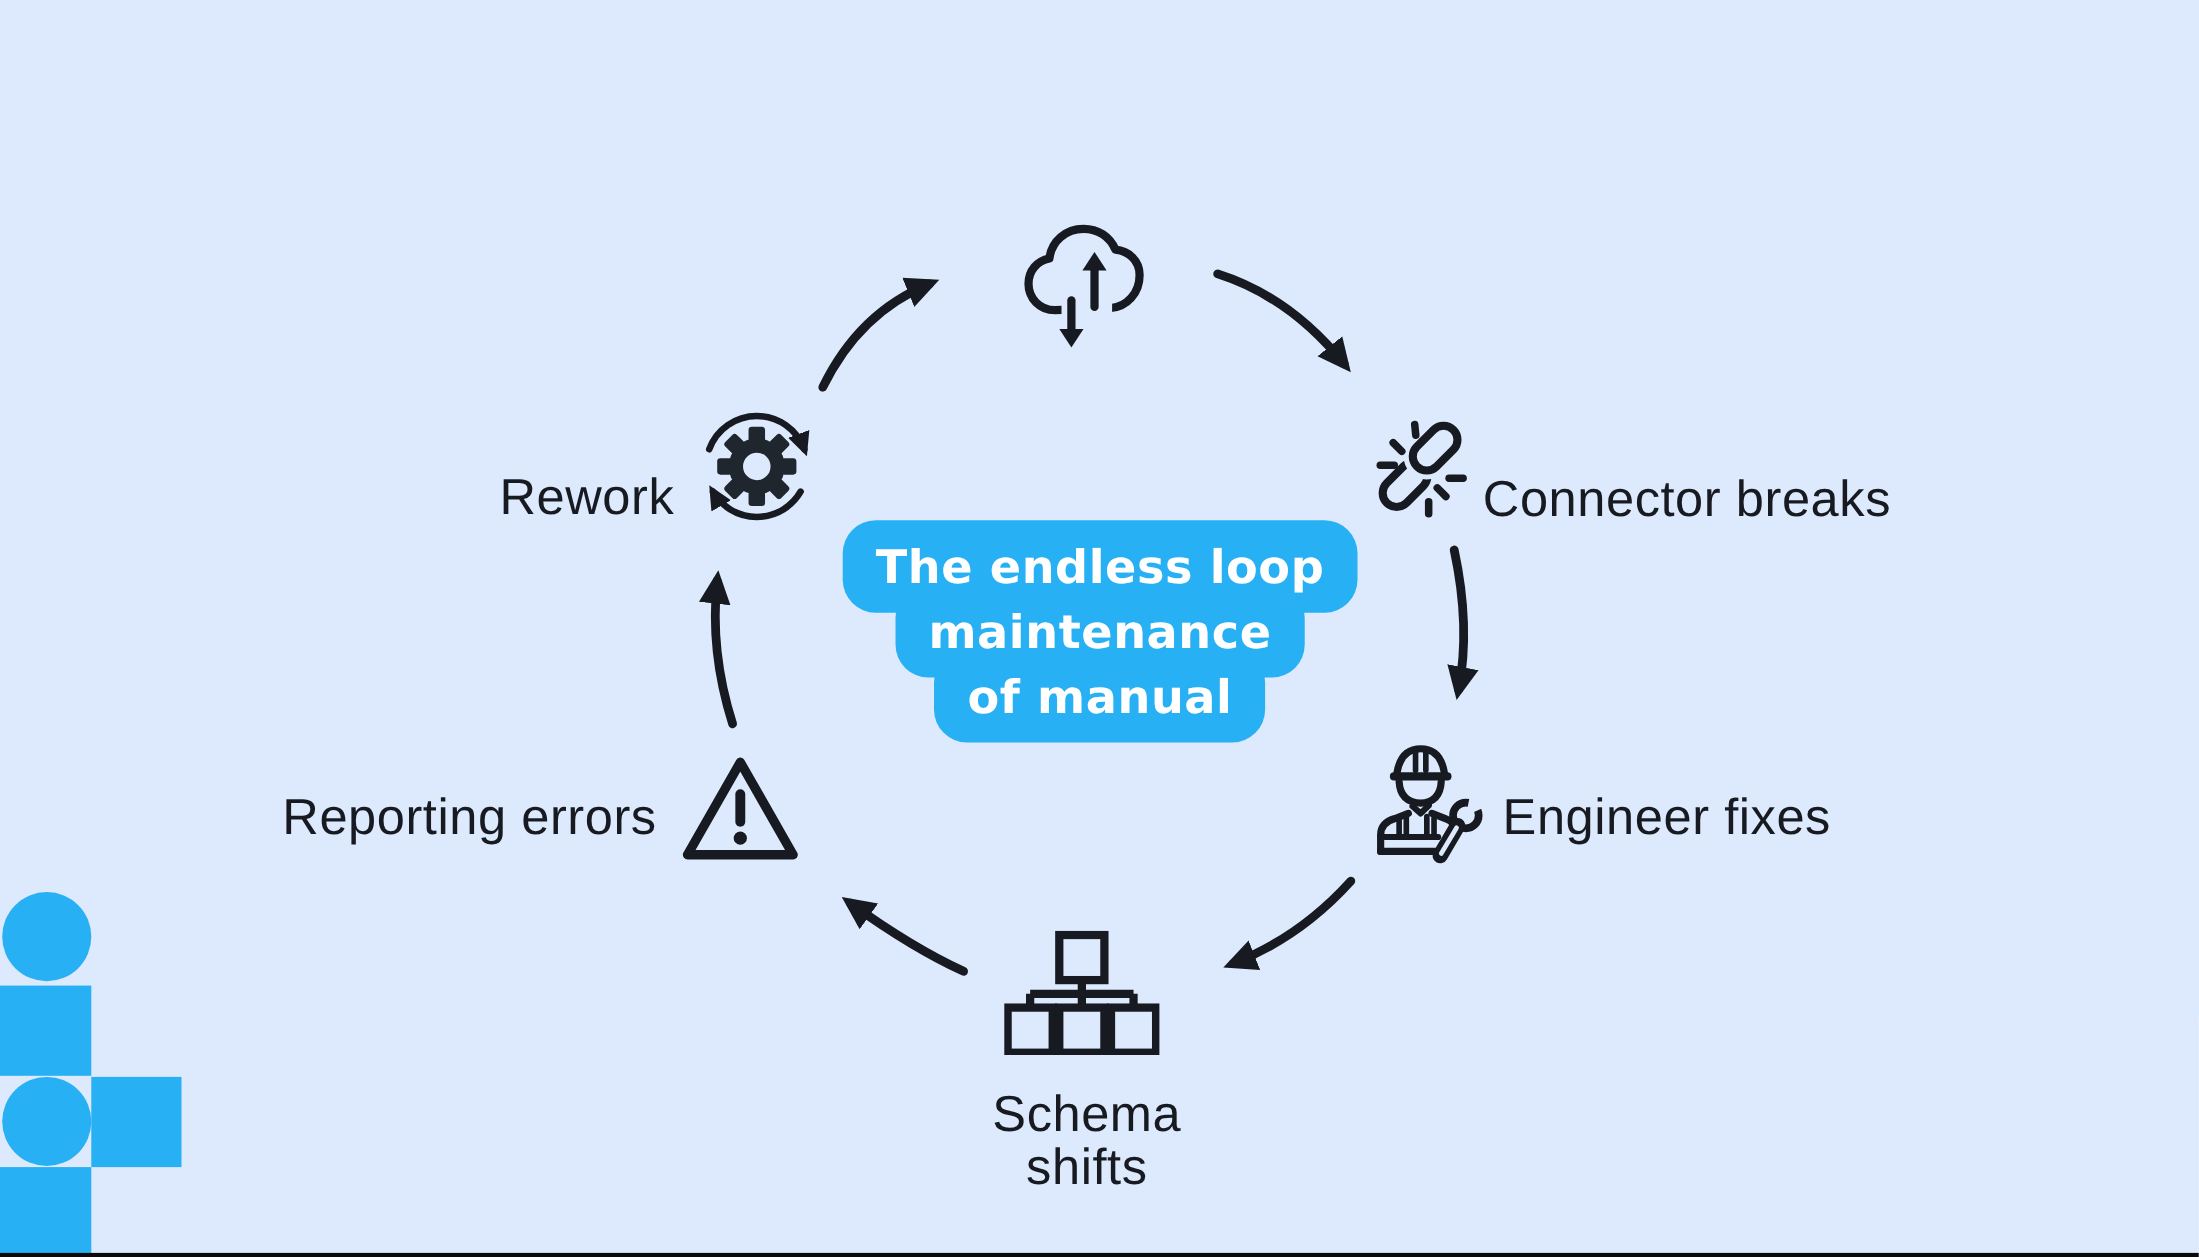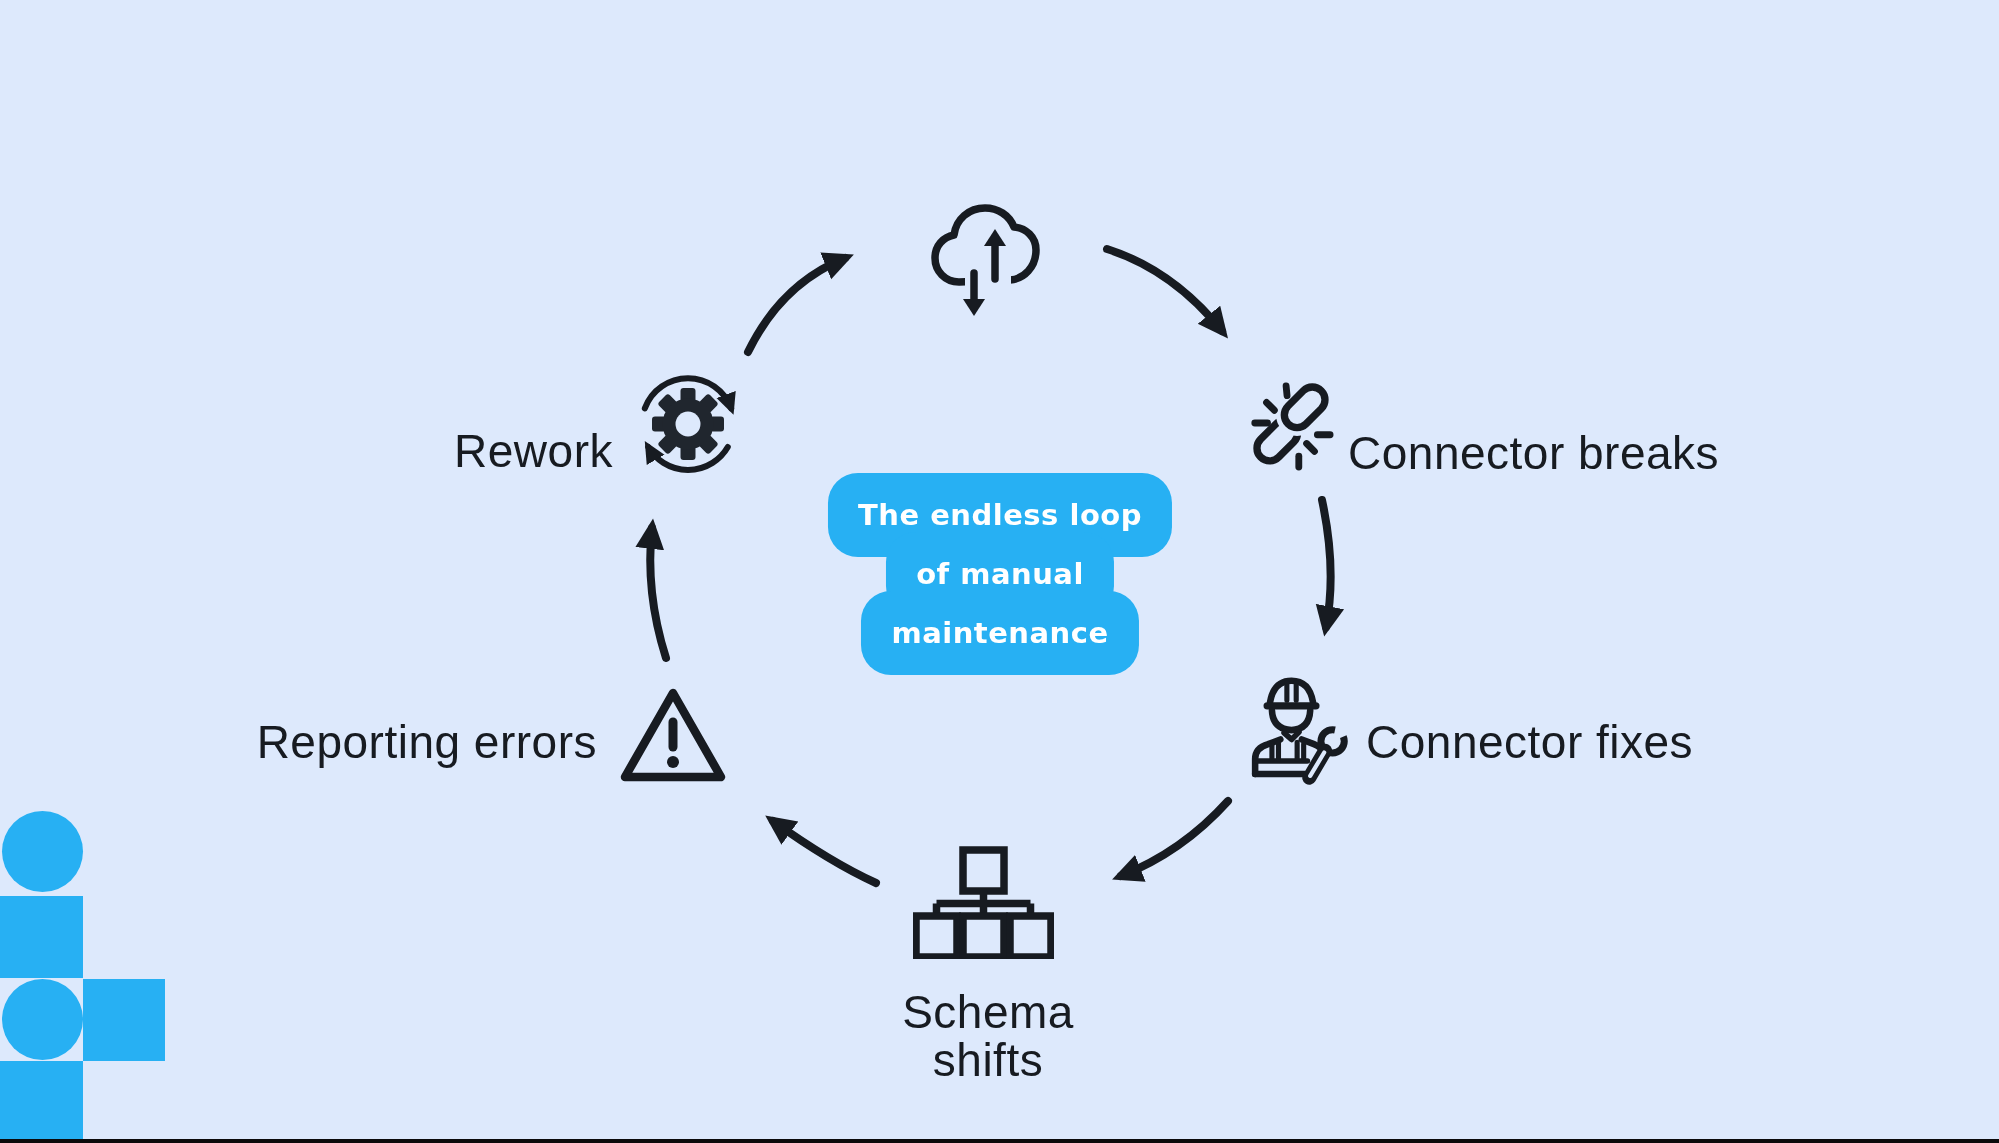--- a/index.html
+++ b/index.html
@@ -31,21 +31,21 @@
   
   .badge{
     position:absolute;left:1000px;top:473px;transform:translateX(-50%);
     display:flex;flex-direction:column;align-items:center;
     font-family:"DejaVu Sans",sans-serif;font-weight:bold;
   }
   .badge-line{
     background:var(--accent);color:var(--badge-text);
     height:84px;display:flex;align-items:center;
     padding:0 30px;border-radius:30px;
-    font-size:29px;letter-spacing:.5px;white-space:nowrap;
+    font-size:42px;letter-spacing:.5px;white-space:nowrap;
   }
   .badge-line + .badge-line{margin-top:-25px;}
 
   
   .logo-shape{position:absolute;background:var(--accent);}
   .round{border-radius:50%;}
 
   .bottom-bar{position:absolute;left:0;bottom:0;width:100%;height:4px;background:var(--bottom-bar);}
 </style>
 </head>
@@ -104,21 +104,21 @@
       <path d="M 63,73 L 76,78 Q 84,81 86,87" stroke-width="7"></path>
       <path d="M 13,110 H 66" stroke-width="7"></path>
       <path d="M 13,96 H 69" stroke-width="6"></path>
       <path d="M 31,78 V 94 M 38,76 V 94 M 58,76 V 94 M 65,78 V 94" stroke-width="5.5"></path>
     </g>
     <circle cx="96" cy="75" r="12.5" fill="none" stroke="#171b21" stroke-width="7.5"></circle>
     <path d="M 96,75 L 101,51 L 119,65 Z" fill="#dde9fc" stroke="none"></path>
     <path d="M 88,85 L 71,114" stroke="#171b21" stroke-width="15" stroke-linecap="round"></path>
     <path d="M 87,87 L 72,112" stroke="#dde9fc" stroke-width="4.5" stroke-linecap="round"></path>
   </svg>
-  <div class="node-label" style="left:1366px;top:714px">Connector fixes</div>
+  <div class="node-label" style="left:1366px;top:714px">Engineer fixes</div>
 
   <svg class="abs" style="left:913px;top:846px" width="141" height="113" viewBox="0 0 141 113" fill="none" stroke="#171b21" stroke-width="7.5">
     <rect x="50" y="4" width="41" height="41"></rect>
     <path d="M 70.5,45 V 57.5 M 23.5,57.5 H 117.5 M 23.5,57.5 V 70 M 70.5,57.5 V 70 M 117.5,57.5 V 70"></path>
     <rect x="3" y="70" width="41" height="41"></rect>
     <rect x="50" y="70" width="41" height="41"></rect>
     <rect x="97" y="70" width="41" height="41"></rect>
   </svg>
   <div class="node-label right-anchor" style="left:597px;top:714px">Reporting errors</div>
 
@@ -154,22 +154,22 @@
       <circle cx="58" cy="62" r="12.5" fill="#dde9fc"></circle>
     </g>
     <g fill="none" stroke="#171b21" stroke-width="6" stroke-linecap="round">
       <path d="M 14.8,46.4 A 46,46 0 0 1 101.2,46.4" marker-end="url(#ah2)"></path>
       <path d="M 97.8,85 A 46,46 0 0 1 18.2,85" marker-end="url(#ah2)"></path>
     </g>
   </svg>
 
   <div class="badge">
     <div class="badge-line">The endless loop</div>
+    <div class="badge-line">maintenance</div>
     <div class="badge-line">of manual</div>
-    <div class="badge-line">maintenance</div>
   </div>
 
   <div class="logo-shape round" style="left:2px;top:811px;width:81px;height:81px;"></div>
   <div class="logo-shape" style="left:0;top:896px;width:83px;height:82px;"></div>
   <div class="logo-shape round" style="left:2px;top:979px;width:81px;height:81px;"></div>
   <div class="logo-shape" style="left:83px;top:979px;width:82px;height:82px;"></div>
   <div class="logo-shape" style="left:0;top:1061px;width:83px;height:82px;"></div>
 
   <div class="bottom-bar"></div>
 </div>

